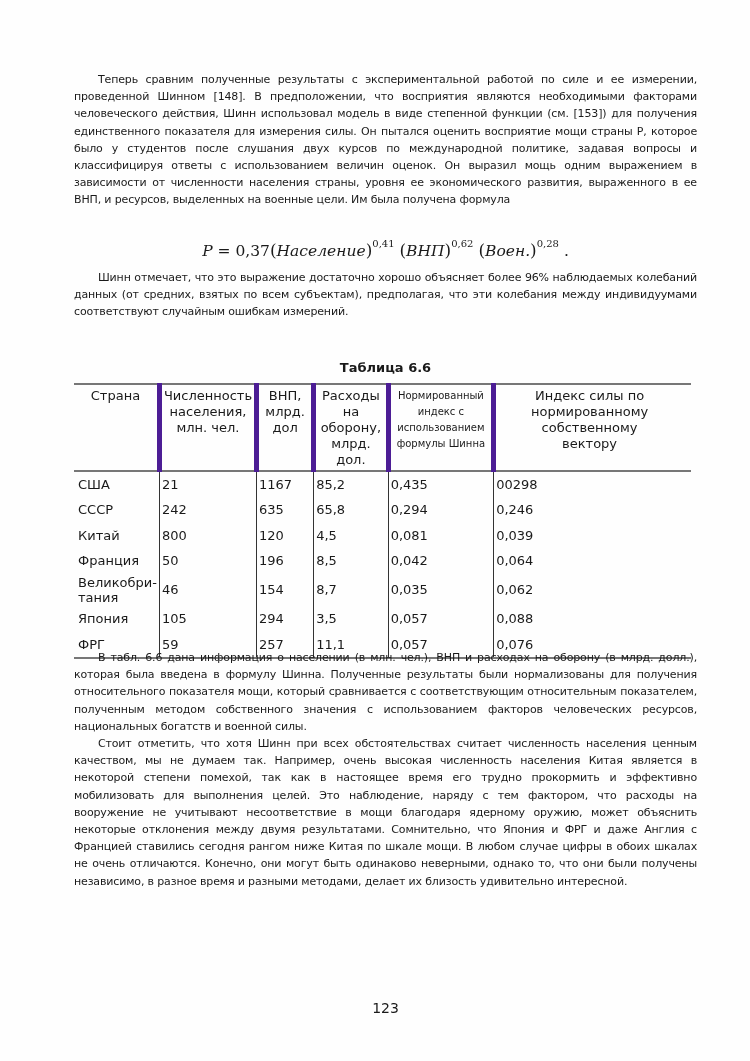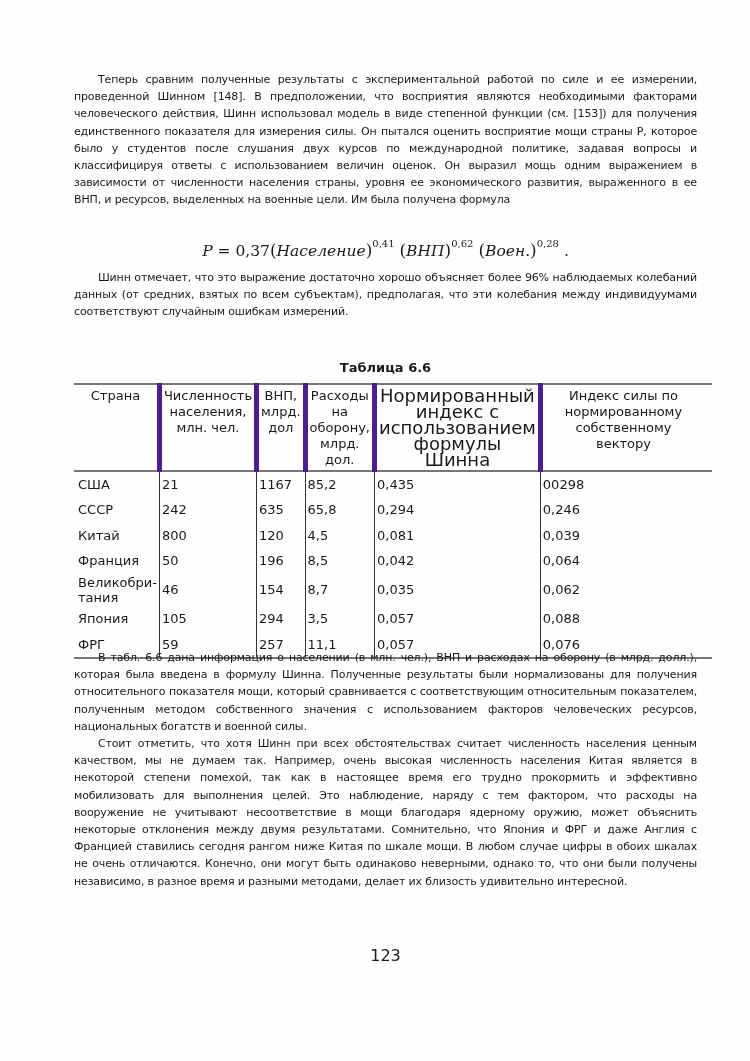--- a/index.html
+++ b/index.html
@@ -22,22 +22,22 @@
   table.t th { font-weight: normal; vertical-align: top; text-align: center; line-height: 16px;
                padding: 3px 2px 2px 2px; border-left: 5px solid #4c1d95; border-top: 2px solid #777;
                border-bottom: 2px solid #777; height: 56px; }
   table.t th:first-child, table.t td:first-child { border-left: none; }
   table.t td { border-left: 1px solid #333; padding: 0 2px; height: 25.3px;
                line-height: 15px; }
   table.t td:first-child { text-align: left; padding-left: 4px; }
   table.t tr:last-child td { border-bottom: 2px solid #777; margin-left: 24px; }
   table.t tr.tall td { height: 33px; }
   .p3 { position: absolute; top: 649px; left: 0; width: 623px; }
-  .pagenum { position: absolute; top: 946px; left: 0; width: 623px; text-align: center;
-             font-size: 16px; }
+  .pagenum { position: absolute; top: 1000px; left: 0; width: 623px; text-align: center;
+             font-size: 14px; }
 </style>
 </head>
 <body>
 
 <div class="page">
 
   <p class="txt p1">Теперь сравним полученные результаты с экспериментальной работой по силе и ее измерении, проведенной Шинном [148]. В предположении, что восприятия являются необходимыми факторами человеческого действия, Шинн использовал модель в виде степенной функции (см. [153]) для получения единственного показателя для измерения силы. Он пытался оценить восприятие мощи страны P, которое было у студентов после слушания двух курсов по международной политике, задавая вопросы и классифицируя ответы с использованием величин оценок. Он выразил мощь одним выражением в зависимости от численности населения страны, уровня ее экономического развития, выраженного в ее ВНП, и ресурсов, выделенных на военные цели. Им была получена формула</p>
 
   <div class="formula">
     <i>P</i><span> = 0,37</span><span class="par">(</span><i>Население</i><span class="par">)</span><sup>0,41</sup>
@@ -57,21 +57,21 @@
       <col style="width:78px">
         <col style="width:112px">
         <col style="width:215px">
     </colgroup>
     <thead>
       <tr>
         <th>Страна</th>
         <th>Численность населения, млн. чел.</th>
         <th>ВНП, млрд. дол</th>
         <th>Расходы на оборону, млрд. дол.</th>
-        <th style="font-size:18px">Нормированный индекс с использованием формулы Шинна</th>
+        <th style="font-size:10px">Нормированный индекс с использованием формулы Шинна</th>
         <th style="padding-left:22px;padding-right:30px">Индекс силы по нормированному собственному вектору</th>
       </tr>
     </thead>
     <tbody>
       <tr>
         <td>США</td>
         <td>21</td>
         <td>1167</td>
         <td>85,2</td>
         <td>0,435</td>

